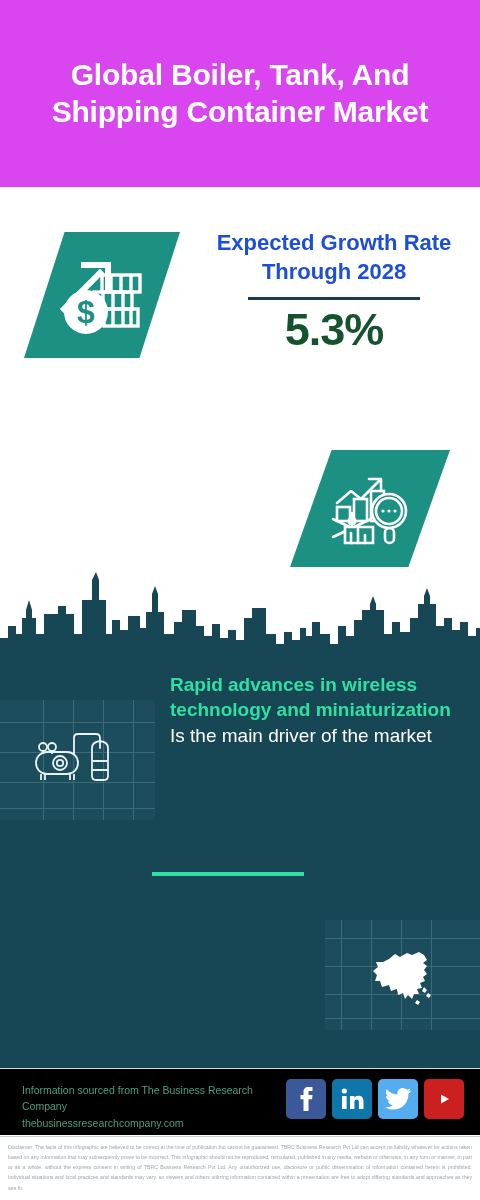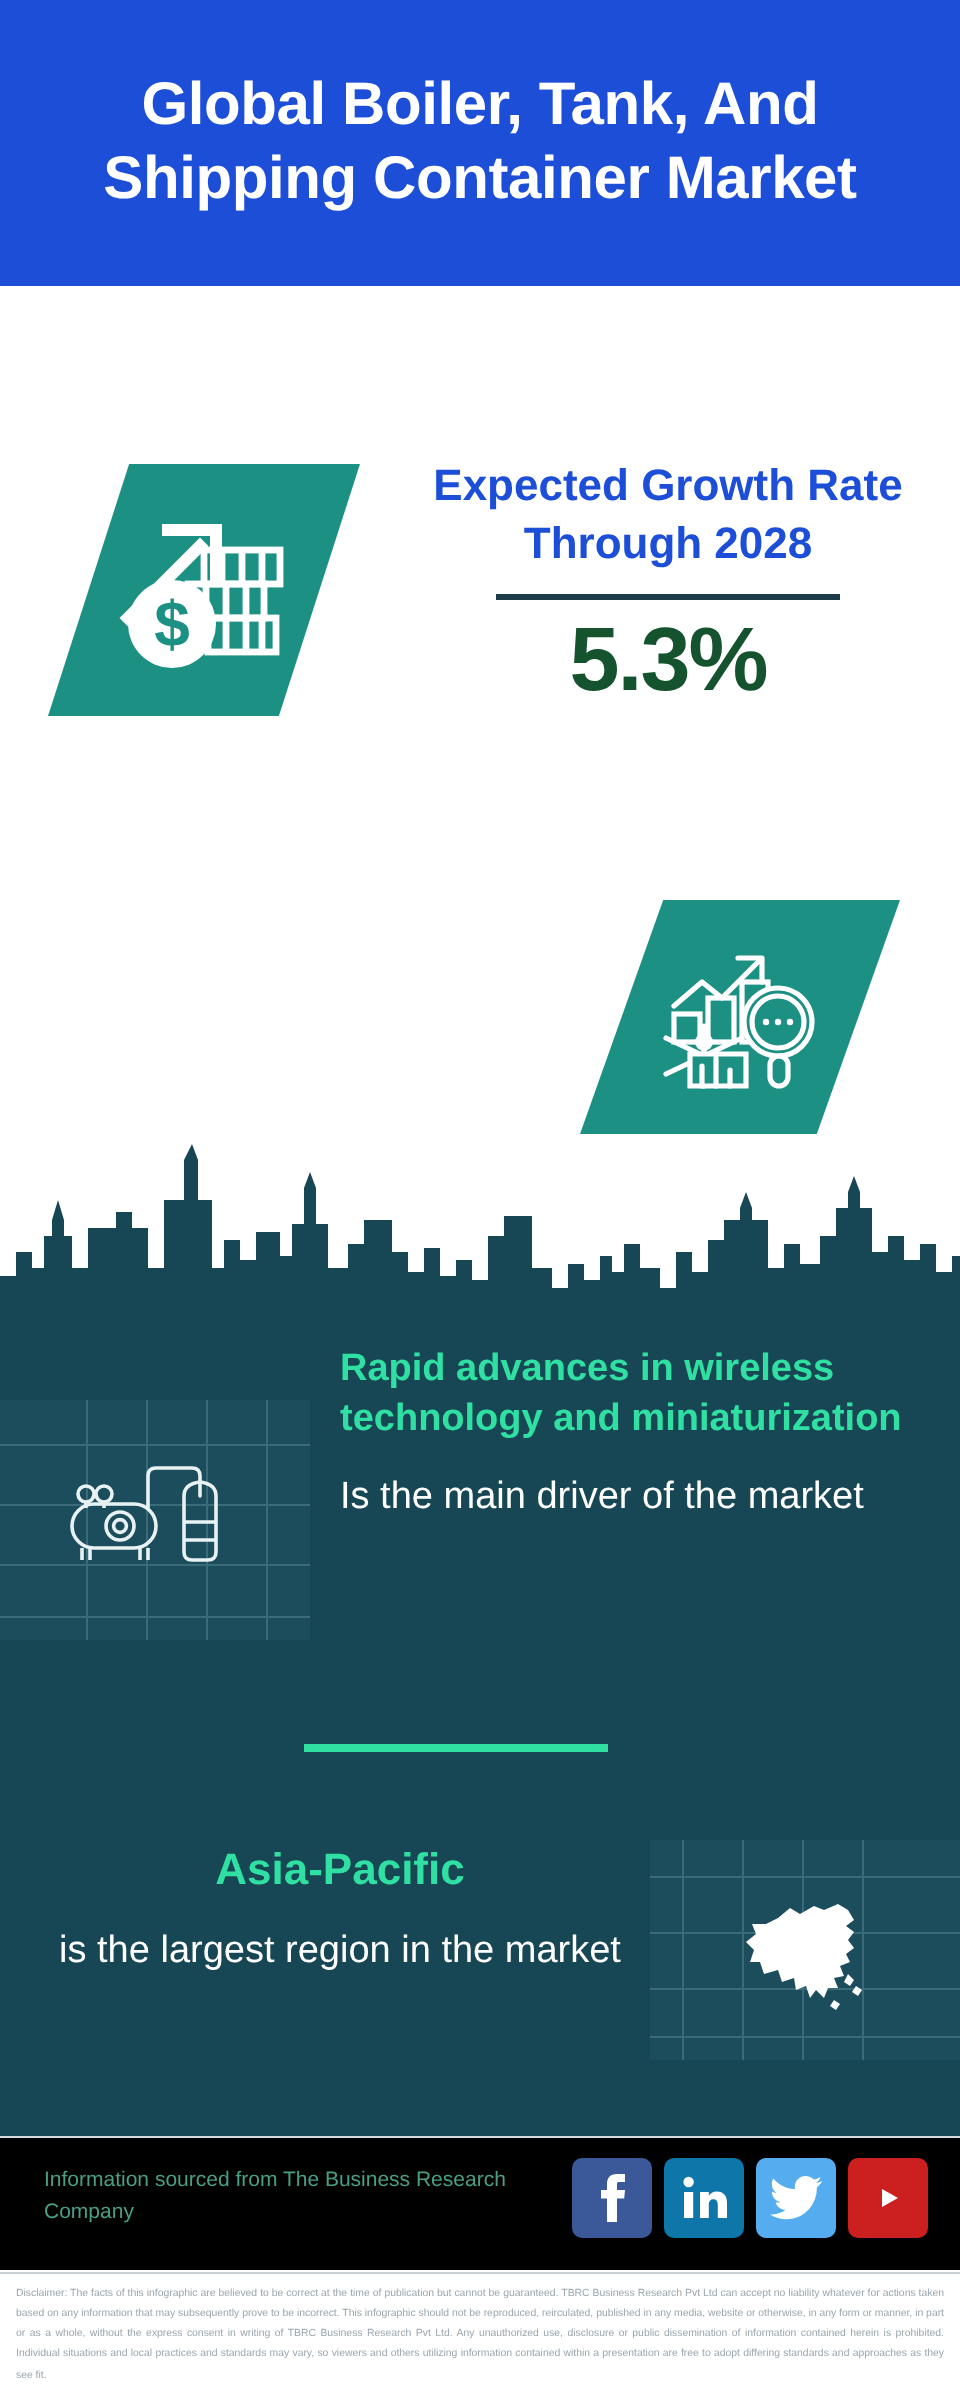--- a/index.html
+++ b/index.html
@@ -1,20 +1,20 @@
 <!DOCTYPE html>
 <html><head>
 <meta charset="utf-8">
 <style>
   html,body{margin:0;padding:0;background:#fff;}
   body{width:480px;height:1200px;font-family:"Liberation Sans",sans-serif;overflow:hidden;}
   .page{position:relative;width:480px;height:1200px;background:#ffffff;}
 
   
-  .header{position:absolute;left:0;top:0;width:480px;height:143px;background:#1d4ed8;
+  .header{position:absolute;left:0;top:0;width:480px;height:187px;background:#d946ef;
           display:flex;align-items:center;justify-content:center;}
   .header-title{color:#ffffff;font-size:30px;line-height:1.23;font-weight:bold;text-align:center;
                 letter-spacing:-0.2px;width:440px;}
 
   
   .stats{position:absolute;left:0;top:187px;width:480px;height:413px;background:#fff;}
 
   .para{position:absolute;background:#1c9183;}
   .para.one{left:24px;top:232px;width:156px;height:126px;
             clip-path:polygon(26% 0,100% 0,74% 100%,0 100%);}
@@ -40,21 +40,21 @@
   .gridpanel .gl{position:absolute;background:#3b6b78;}
   .gridpanel svg{position:absolute;left:50%;top:50%;transform:translate(-50%,-50%);}
 
   .driver-panel{left:0;top:700px;width:155px;height:120px;}
   .region-panel{left:325px;top:920px;width:155px;height:110px;}
 
   .driver-text{position:absolute;left:170px;top:672px;width:300px;text-align:left;}
   .region-text{position:absolute;left:20px;top:920px;width:300px;text-align:center;}
   .hl{color:#2fe0a2;font-size:19px;font-weight:bold;line-height:1.32;}
   .region-text .hl{font-size:22px;}
-  .sub{color:#ffffff;font-size:19px;line-height:1.35;margin-top:14px;}
+  .sub{color:#ffffff;font-size:19px;line-height:1.35;margin-top:1px;}
   .green-rule{position:absolute;left:152px;top:872px;width:152px;height:4px;background:#2fe0a2;}
 
   
   .footer{position:absolute;left:0;top:1068px;width:480px;height:66px;background:#000000;
           border-top:1px solid #d4dade;}
   .src{position:absolute;left:22px;top:13px;width:270px;color:#4a9e86;font-size:10.5px;line-height:1.55;}
   .socials{position:absolute;left:286px;top:10px;display:flex;gap:6px;}
   .sico{width:40px;height:40px;border-radius:5px;display:flex;align-items:center;justify-content:center;}
   .sico svg{display:block;}
 
@@ -165,24 +165,20 @@
     </svg>
   </div>
 
   <div class="driver-text">
     <div class="hl">Rapid advances in wireless technology and miniaturization</div>
     <div class="sub">Is the main driver of the market</div>
   </div>
 
   <div class="green-rule"></div>
 
-  <div class="region-text">
-    <div class="hl">Asia-Pacific</div>
-    <div class="sub">is the largest region in the market</div>
-  </div>
 
   <div class="gridpanel region-panel">
     <div class="gl" style="left:0;top:18px;width:155px;height:1px;"></div>
     <div class="gl" style="left:0;top:46px;width:155px;height:1px;"></div>
     <div class="gl" style="left:0;top:74px;width:155px;height:1px;"></div>
     <div class="gl" style="left:0;top:98px;width:155px;height:1px;"></div>
     <div class="gl" style="left:16px;top:0;width:1px;height:110px;"></div>
     <div class="gl" style="left:46px;top:0;width:1px;height:110px;"></div>
     <div class="gl" style="left:76px;top:0;width:1px;height:110px;"></div>
     <div class="gl" style="left:106px;top:0;width:1px;height:110px;"></div>
@@ -191,20 +187,21 @@
         L60 23 L57 27 L60 31 L56 34 L58 38 L53 40 L55 45 L50 46 L52 51 L47 51 L45 56 L41 52
         L38 56 L36 50 L31 52 L30 46 L24 48 L22 42 L15 44 L13 38 L8 38 L10 32 L6 28 L11 24
         L9 19 L16 19 Z"></path>
       <path fill="#ffffff" d="M57 44 l3 3 -2 3 -3 -2 Z M61 50 l3 2 -2 3 -3 -2 Z M50 57 l3 2 -2 3 -3 -2 Z"></path>
     </svg>
   </div>
 
   <div class="footer">
     <div class="src">
       <div>Information sourced from The Business Research Company</div>
+      <div>thebusinessresearchcompany.com</div>
     </div>
     <div class="socials">
       <div class="sico" style="background:#3b5998;">
         <svg width="22" height="24" viewBox="0 0 22 24">
             <path fill="#fff" d="M14.5 4h3V0h-4C10 0 8.5 2 8.5 5v3H5.5v4.2h3V24h5V12.2h3.6l.4-4.2h-4V5c0-.7.3-1 1-1z"></path>
           </svg>
       </div>
       <div class="sico" style="background:#0e76a8;">
         <svg width="24" height="24" viewBox="0 0 24 24">
             <rect x="2" y="9" width="4.6" height="13" fill="#fff"></rect>

